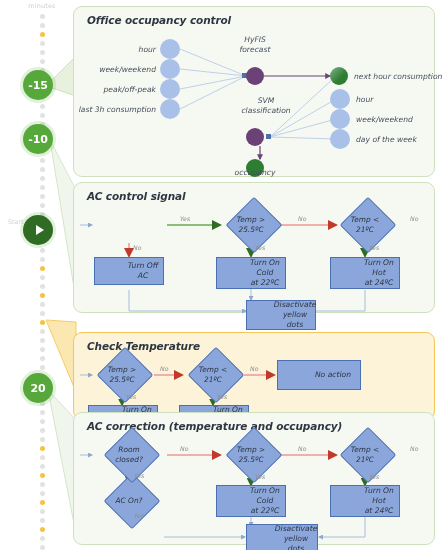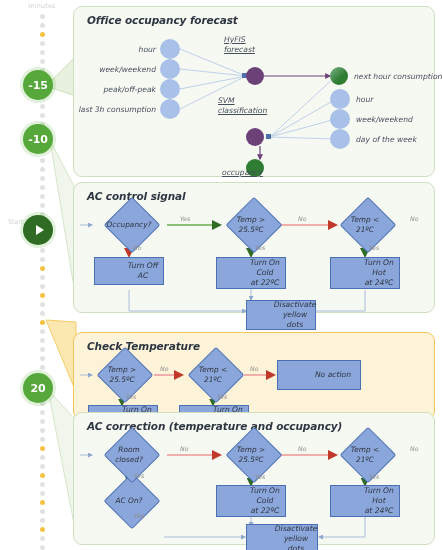--- a/index.html
+++ b/index.html
@@ -58,21 +58,21 @@
     position:absolute;width:20px;height:20px;border-radius:50%;
     background:#a9c0e8;
   }
   .nnode.purple{background:#6b4178;width:18px;height:18px;}
   .nnode.greenteal{background:linear-gradient(135deg,#7fb28a 0%,#2f7d32 60%);width:18px;height:18px;}
   .nnode.green{background:#2f7d32;width:18px;height:18px;}
   .nlabel{
     position:absolute;font-size:7.6px;font-style:italic;color:#454e5c;white-space:nowrap;
   }
   .nlabel.r{text-align:right;}
-  .nlabel.c{line-height:1.35;text-decoration:underline;}
+  .nlabel.c{text-align:center;line-height:1.35;}
 
   
   .flow{position:absolute;left:0;top:0;right:0;bottom:0;}
   .box{
     position:absolute;background:#8ba6da;border:1px solid #4a6fb3;
     box-sizing:border-box;display:flex;align-items:center;justify-content:center;
     text-align:center;font-size:7.6px;font-style:italic;color:#2e3642;line-height:1.3;padding-left:28px;
   }
   .dia{
     position:absolute;display:flex;align-items:center;justify-content:center;
@@ -180,21 +180,21 @@
     </div>
     <div class="node play" style="top:215px">
       <div class="play-tri"></div>
     </div>
     <div class="node" style="top:373px">
       <span>20</span>
     </div>
   </div>
 
   <div class="panel" id="p1">
-    <div class="panel-title">Office occupancy forecast</div>
+    <div class="panel-title">Office occupancy control</div>
 
     <svg class="net">
       <g stroke="#b8cbe8" stroke-width="0.9" fill="none">
         <line x1="106" y1="42" x2="172" y2="69"></line>
         <line x1="106" y1="62" x2="172" y2="69"></line>
         <line x1="106" y1="82" x2="172" y2="69"></line>
         <line x1="106" y1="102" x2="172" y2="69"></line>
         <line x1="196" y1="130" x2="262" y2="69"></line>
         <line x1="196" y1="130" x2="262" y2="92"></line>
         <line x1="196" y1="130" x2="262" y2="112"></line>
@@ -223,21 +223,21 @@
     <div class="nlabel r" style="left:0px;top:78px;width:82px">peak/off-peak</div>
     <div class="nlabel r" style="left:0px;top:98px;width:82px">last 3h consumption</div>
 
     <div class="nnode purple" style="left:172px;top:60px"></div>
     <div class="nlabel c" style="left:150px;top:28px;width:62px">
       <div>HyFIS</div>
       <div>forecast</div>
     </div>
 
     <div class="nnode purple" style="left:172px;top:121px"></div>
-    <div class="nlabel c" style="left:144px;top:89px;width:74px">
+    <div class="nlabel c" style="left:155px;top:89px;width:74px">
       <div>SVM</div>
       <div>classification</div>
     </div>
 
     <div class="nnode greenteal" style="left:256px;top:60px"></div>
     <div class="nlabel" style="left:280px;top:65px">next hour consumption</div>
 
     <div class="nnode" style="left:256px;top:82px"></div>
     <div class="nlabel" style="left:282px;top:88px">hour</div>
 
@@ -271,24 +271,20 @@
       <line x1="207" y1="42" x2="262" y2="42" stroke="#efb0ac" stroke-width="2" marker-end="url(#a-red)"></line>
       <line x1="320" y1="42" x2="374" y2="42" stroke="#efb0ac" stroke-width="2" marker-end="url(#a-red)"></line>
       <line x1="55" y1="60" x2="55" y2="73" stroke="#efb0ac" stroke-width="2" marker-end="url(#a-red)"></line>
       <line x1="177" y1="60" x2="177" y2="73" stroke="#8cc07a" stroke-width="2" marker-end="url(#a-green)"></line>
       <line x1="291" y1="60" x2="291" y2="73" stroke="#8cc07a" stroke-width="2" marker-end="url(#a-green)"></line>
       <path d="M55,107 L55,128 L172,128" stroke="#a8bcd8" stroke-width="1" fill="none" marker-end="url(#a-blue)"></path>
       <line x1="177" y1="106" x2="177" y2="117" stroke="#a8bcd8" stroke-width="1" marker-end="url(#a-blue)"></line>
       <path d="M291,107 L291,128 L238,128" stroke="#a8bcd8" stroke-width="1" fill="none" marker-end="url(#a-blue)"></path>
     </svg>
 
-    <div class="dia" style="left:18px;top:25px;width:74px;height:34px">
-      <div class="dshape" style="left:20px;top:-3px;width:40px;height:40px;border-radius:2px"></div>
-      <div class="dtxt">Occupancy?</div>
-    </div>
     <div class="dia" style="left:146px;top:25px;width:62px;height:34px">
       <div class="dshape" style="left:14px;top:-3px;width:40px;height:40px;border-radius:2px"></div>
       <div class="dtxt">
         <div>Temp &gt;</div>
         <div>25.5ºC</div>
       </div>
     </div>
     <div class="dia" style="left:262px;top:25px;width:58px;height:34px">
       <div class="dshape" style="left:12px;top:-3px;width:40px;height:40px;border-radius:2px"></div>
       <div class="dtxt">

